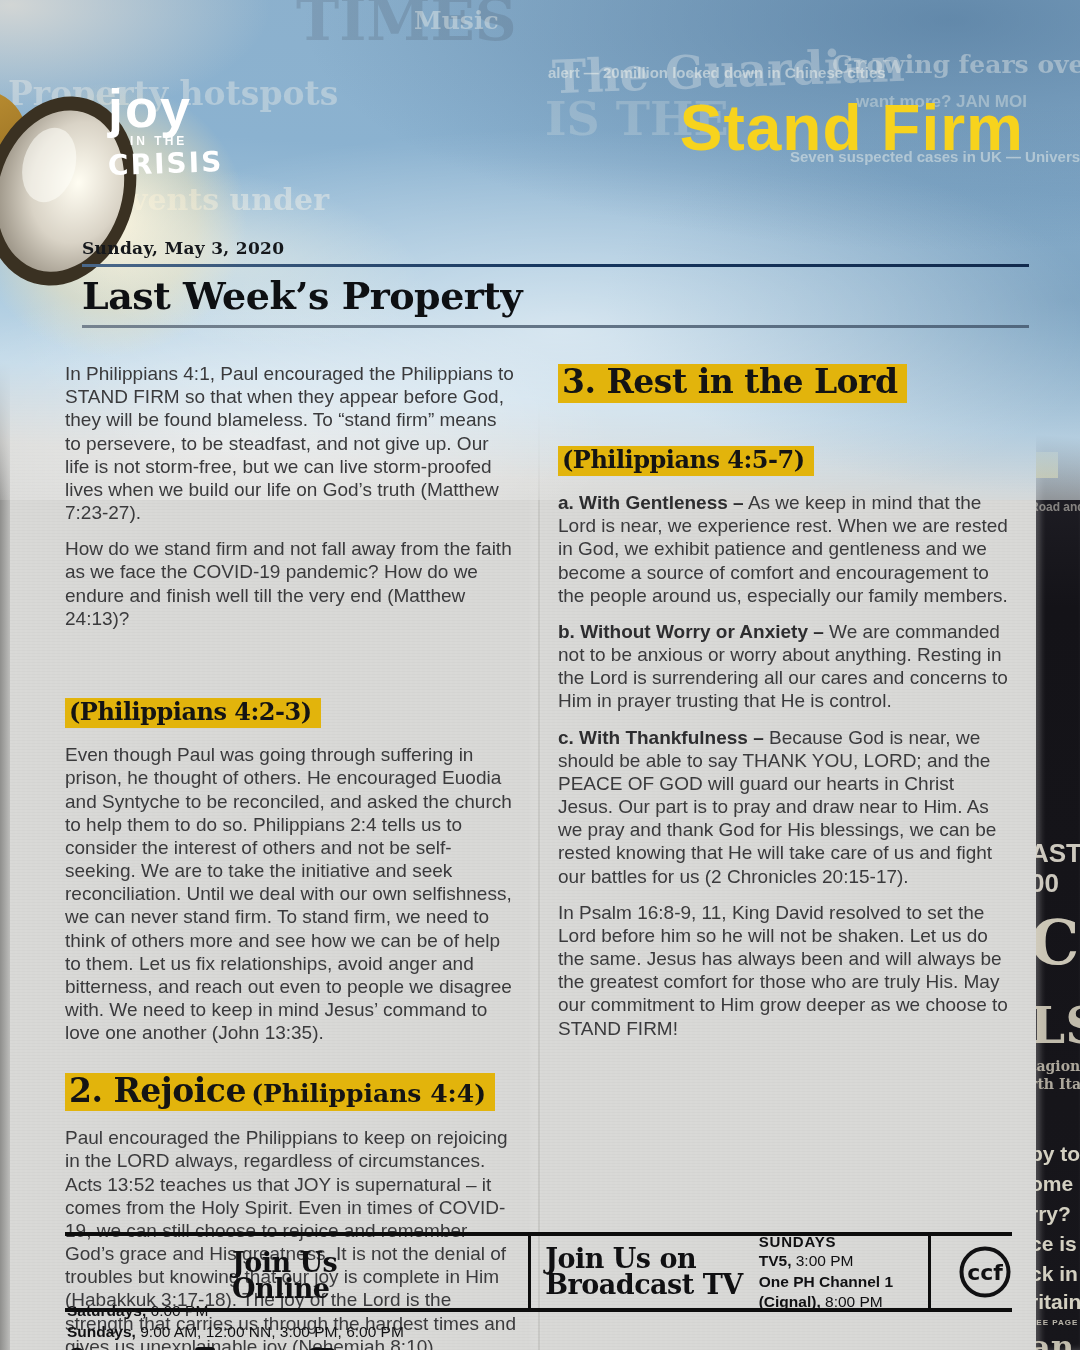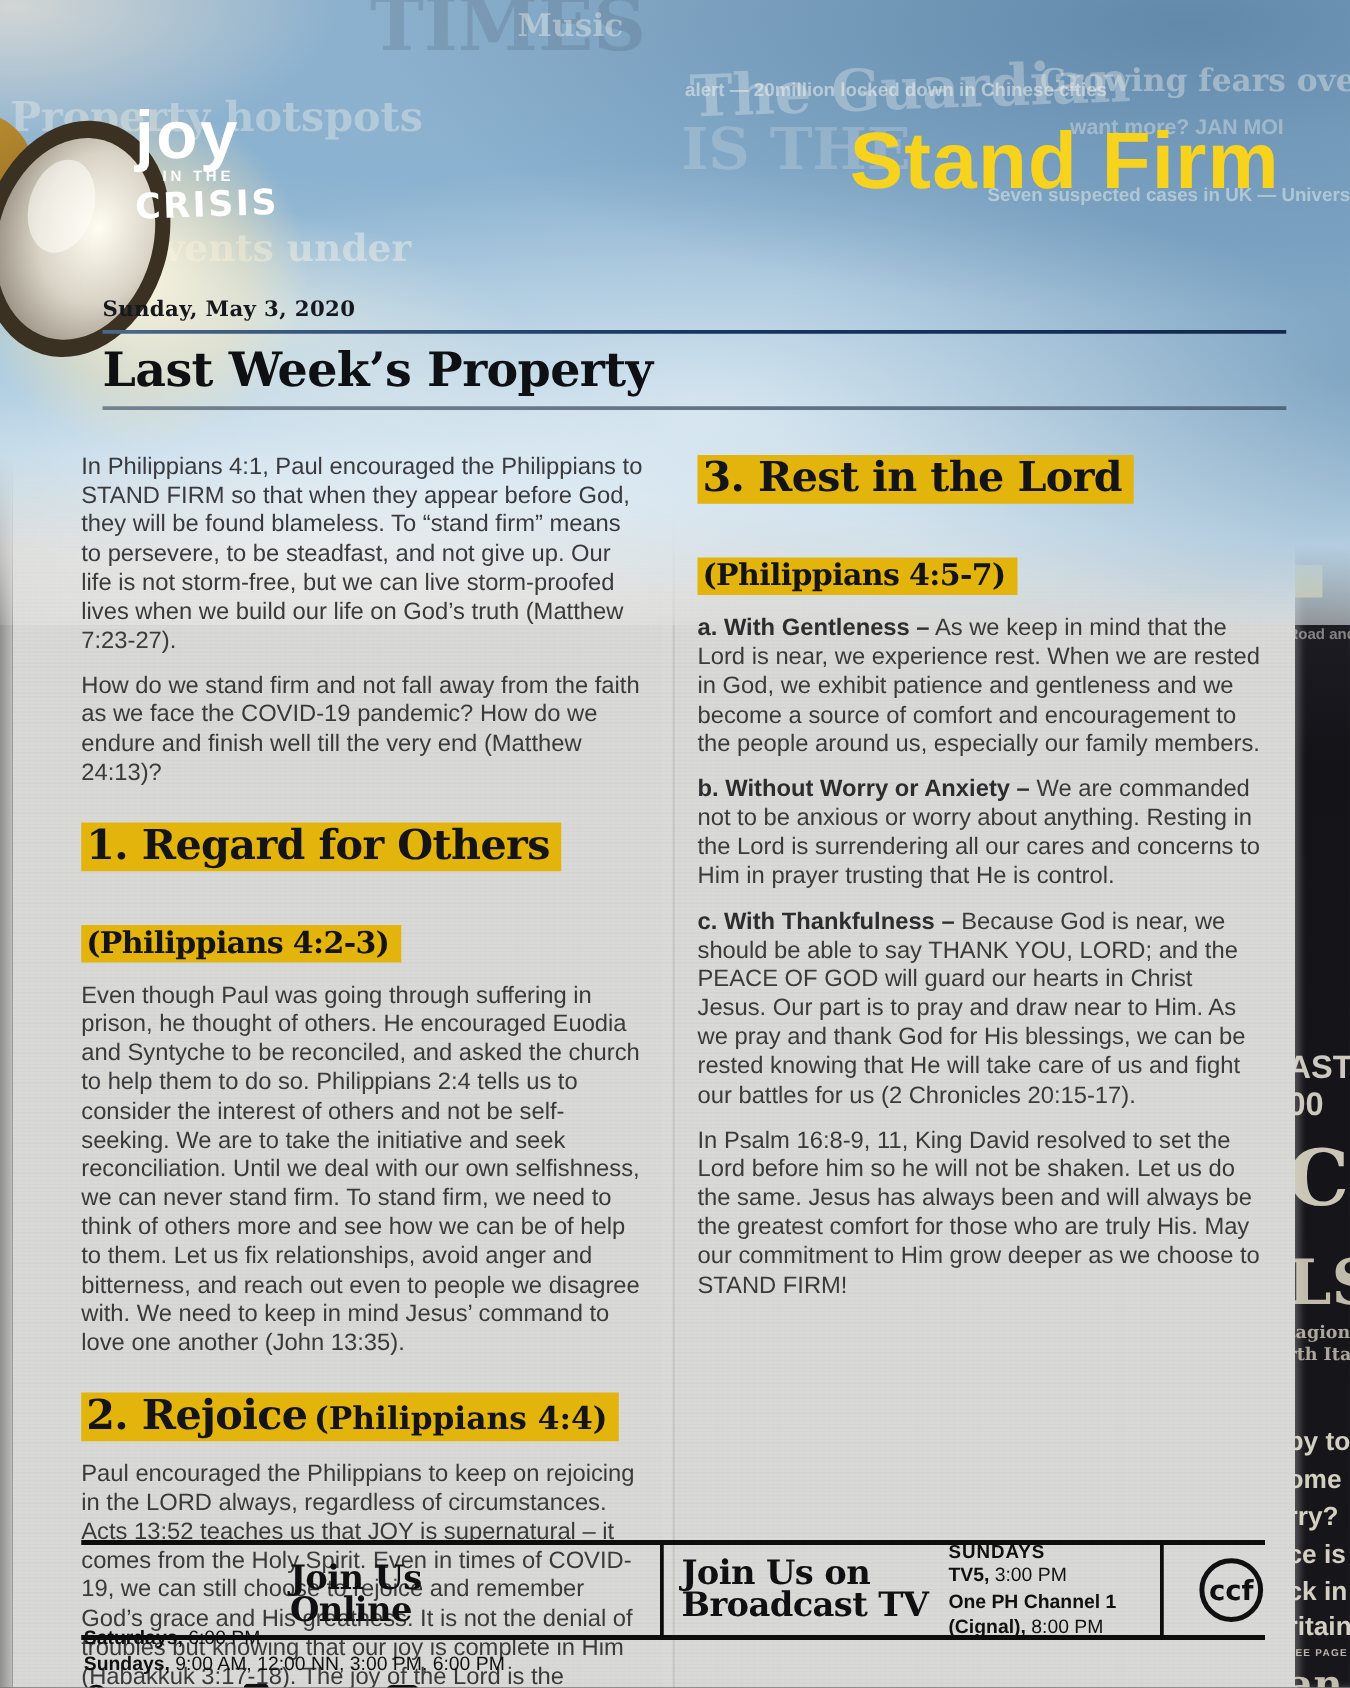--- a/index.html
+++ b/index.html
@@ -194,21 +194,20 @@
   <div class="rule-navy"></div>
   <div class="nb-title">Last Week’s Property</div>
   <div class="rule-gray"></div>
 </div>
 
 <div class="col col-left">
   <p>In Philippians 4:1, Paul encouraged the Philippians to STAND FIRM so that when they appear before God, they will be found blameless. To “stand firm” means to persevere, to be steadfast, and not give up. Our life is not storm-free, but we can live storm-proofed lives when we build our life on God’s truth (Matthew 7:23-27).</p>
   <p>How do we stand firm and not fall away from the faith as we face the COVID-19 pandemic? How do we endure and finish well till the very end (Matthew 24:13)?</p>
 
   <div class="sec-head">
-    <span class="hl sec-title">1. Regard for Others</span>
     <div class="refline"><span class="hl sec-ref">(Philippians 4:2-3)</span></div>
   </div>
   <p>Even though Paul was going through suffering in prison, he thought of others. He encouraged Euodia and Syntyche to be reconciled, and asked the church to help them to do so. Philippians 2:4 tells us to consider the interest of others and not be self-seeking. We are to take the initiative and seek reconciliation. Until we deal with our own selfishness, we can never stand firm. To stand firm, we need to think of others more and see how we can be of help to them. Let us fix relationships, avoid anger and bitterness, and reach out even to people we disagree with. We need to keep in mind Jesus’ command to love one another (John 13:35).</p>
 
   <div class="sec-head">
     <span class="hl"><span class="sec-title">2. Rejoice</span>&nbsp;<span class="sec-ref-inline">(Philippians 4:4)</span></span>
   </div>
   <p>Paul encouraged the Philippians to keep on rejoicing in the LORD always, regardless of circumstances. Acts 13:52 teaches us that JOY is supernatural – it comes from the Holy Spirit. Even in times of COVID-19, we can still choose to rejoice and remember God’s grace and His greatness. It is not the denial of troubles but knowing that our joy is complete in Him (Habakkuk 3:17-18). The joy of the Lord is the strength that carries us through the hardest times and gives us unexplainable joy (Nehemiah 8:10).</p>
 </div>
 

